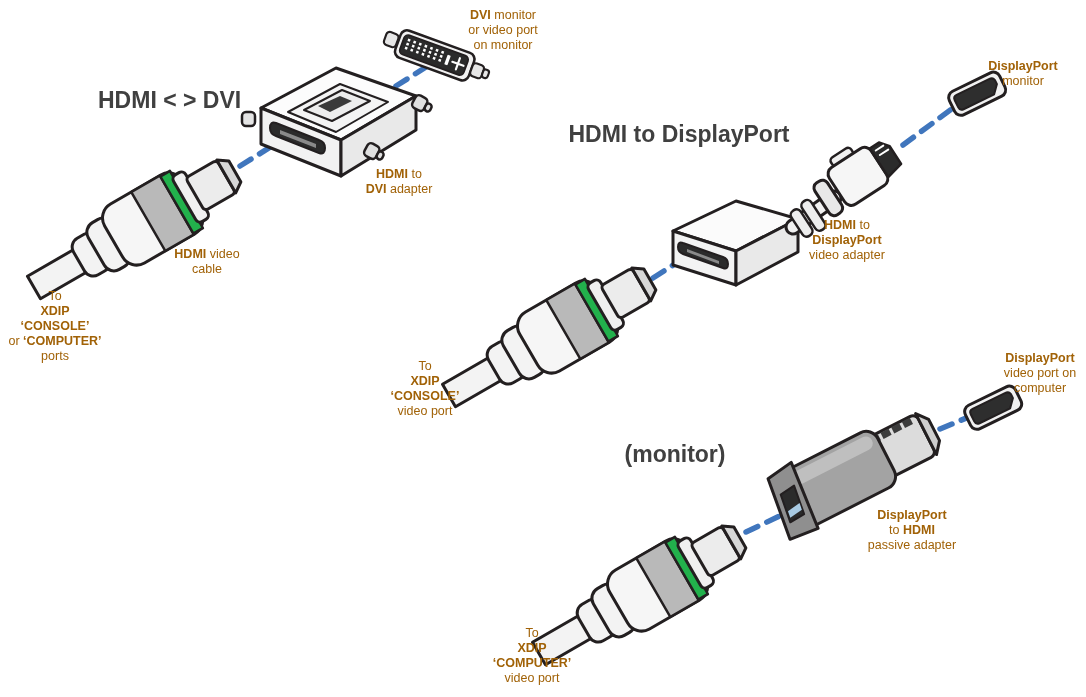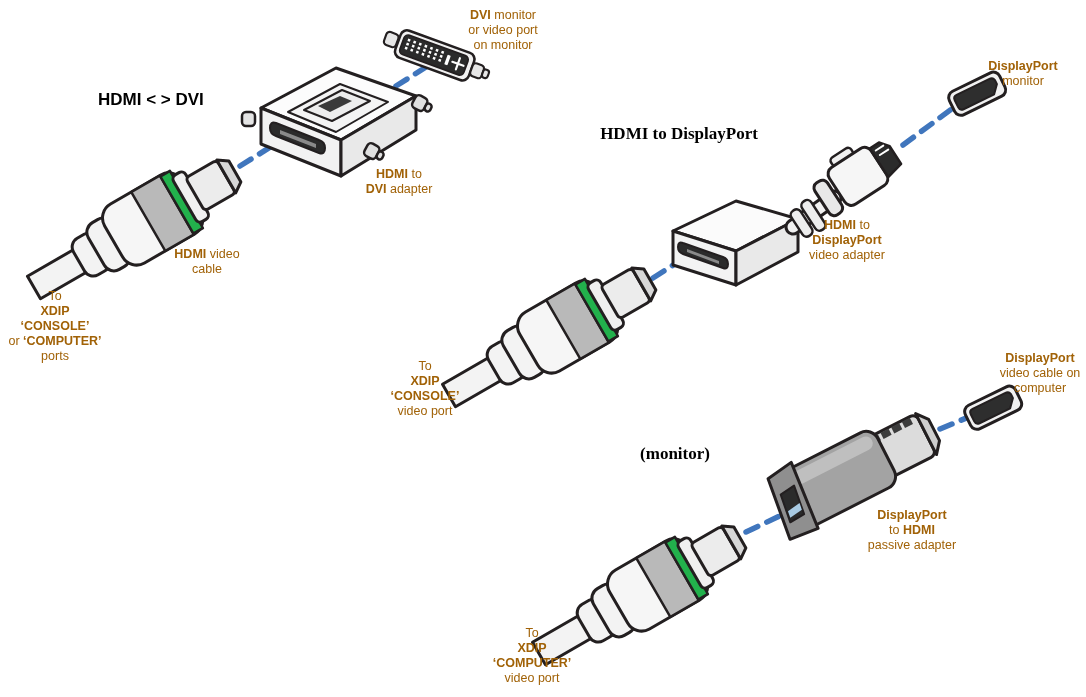--- a/index.html
+++ b/index.html
@@ -3,23 +3,23 @@
 <meta charset="utf-8">
 <style>
   html,body{margin:0;padding:0;background:#fff;}
   .canvas{position:relative;width:1086px;height:697px;background:#fff;overflow:hidden;
           font-family:"Liberation Sans",sans-serif;}
   .art{position:absolute;left:0;top:0;width:1086px;height:697px;}
   .lbl{position:absolute;transform:translateX(-50%);text-align:center;
        font-size:12.5px;line-height:15px;color:#a16207;font-weight:normal;}
   .lbl .line{white-space:nowrap;}
   .lbl .b{font-weight:bold;}
-  .title{position:absolute;font-weight:bold;font-size:17px;line-height:20px;
-         color:#000000;white-space:nowrap;}
-  .title.center{transform:translateX(-50%);text-align:center;font-family:Liberation Serif, serif;}
+  .title{position:absolute;font-weight:bold;font-size:23px;line-height:20px;
+         color:#404040;white-space:nowrap;}
+  .title.center{transform:translateX(-50%);text-align:center;}
 </style>
 </head>
 <body>
 
 <div class="canvas">
 
   <svg class="art" viewBox="0 0 1086 697">
     <g stroke="#231f20" stroke-width="3" stroke-linejoin="round" stroke-linecap="round">
       <defs>
         <g id="hdmi-cable">
@@ -173,21 +173,21 @@
     <div class="line b">‘CONSOLE’</div>
     <div class="line">video port</div>
   </div>
 
   <div class="title center" style="left:675px;top:444px">
     <div class="line">(monitor)</div>
   </div>
 
   <div class="lbl" style="left:1040px;top:351px">
     <div class="line b">DisplayPort</div>
-    <div class="line">video cable on</div>
+    <div class="line">video port on</div>
     <div class="line">computer</div>
   </div>
 
   <div class="lbl" style="left:912px;top:508px">
     <div class="line b">DisplayPort</div>
     <div class="line"><span>to </span><span class="b">HDMI</span></div>
     <div class="line">passive adapter</div>
   </div>
 
   <div class="lbl" style="left:532px;top:626px">

